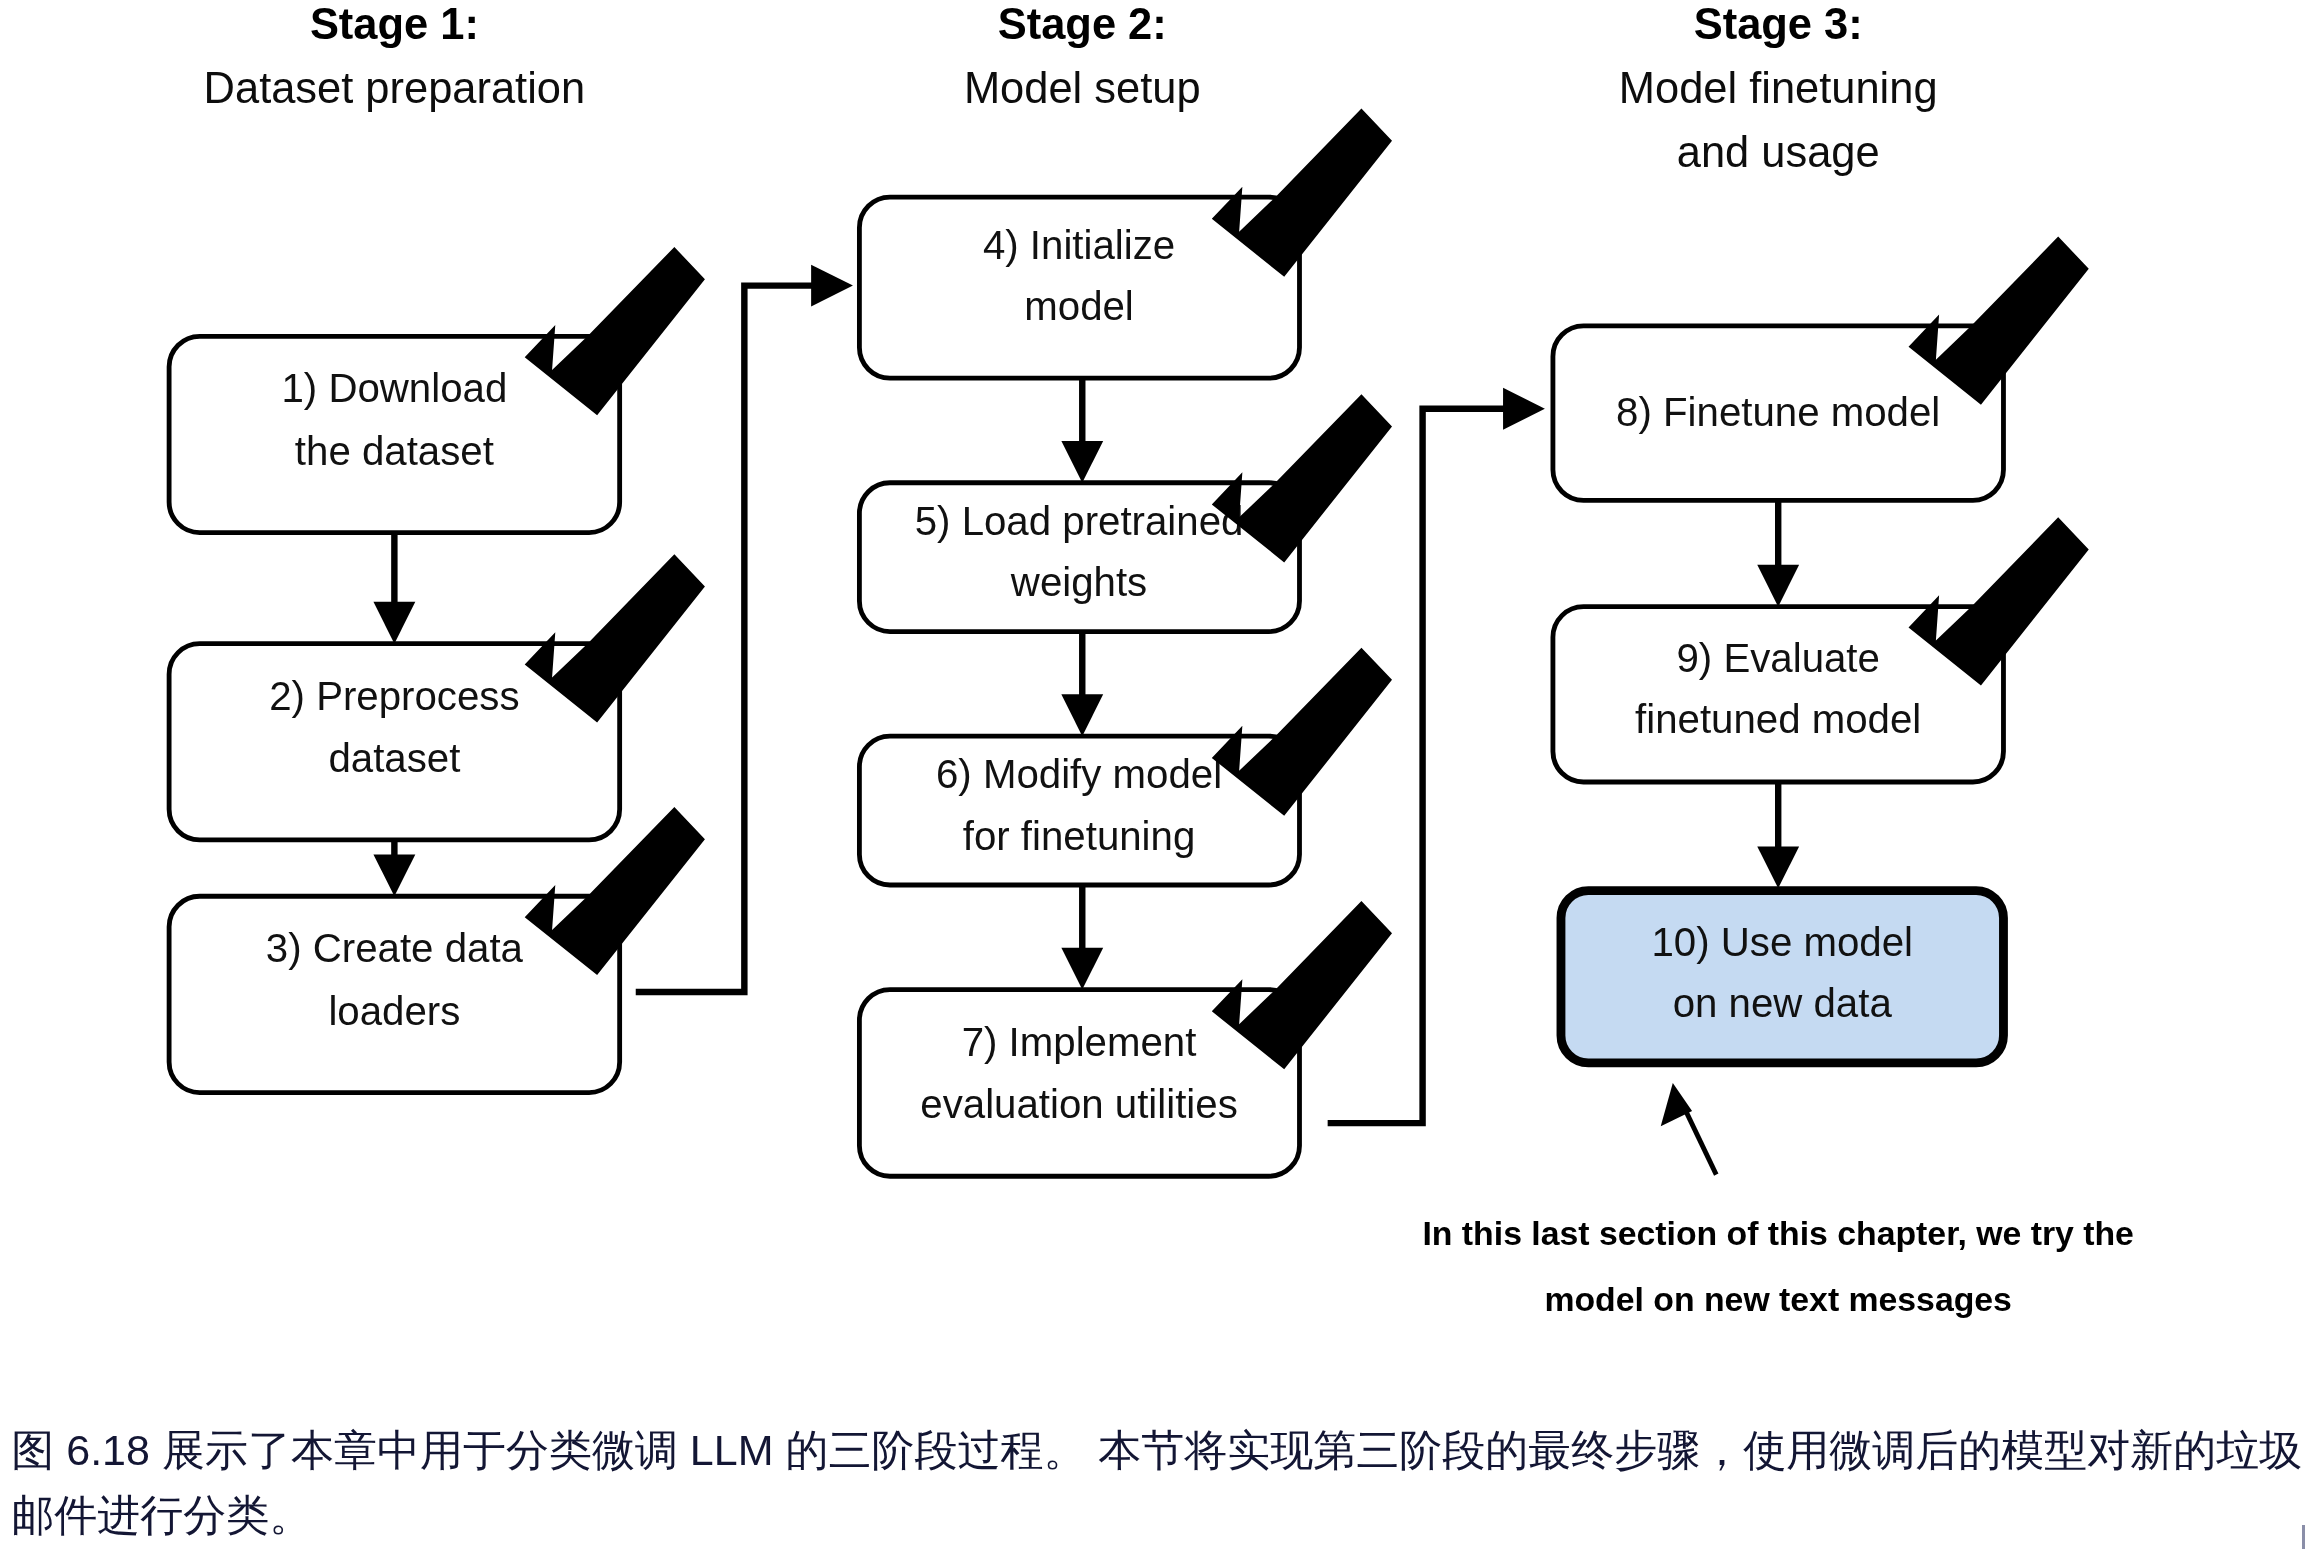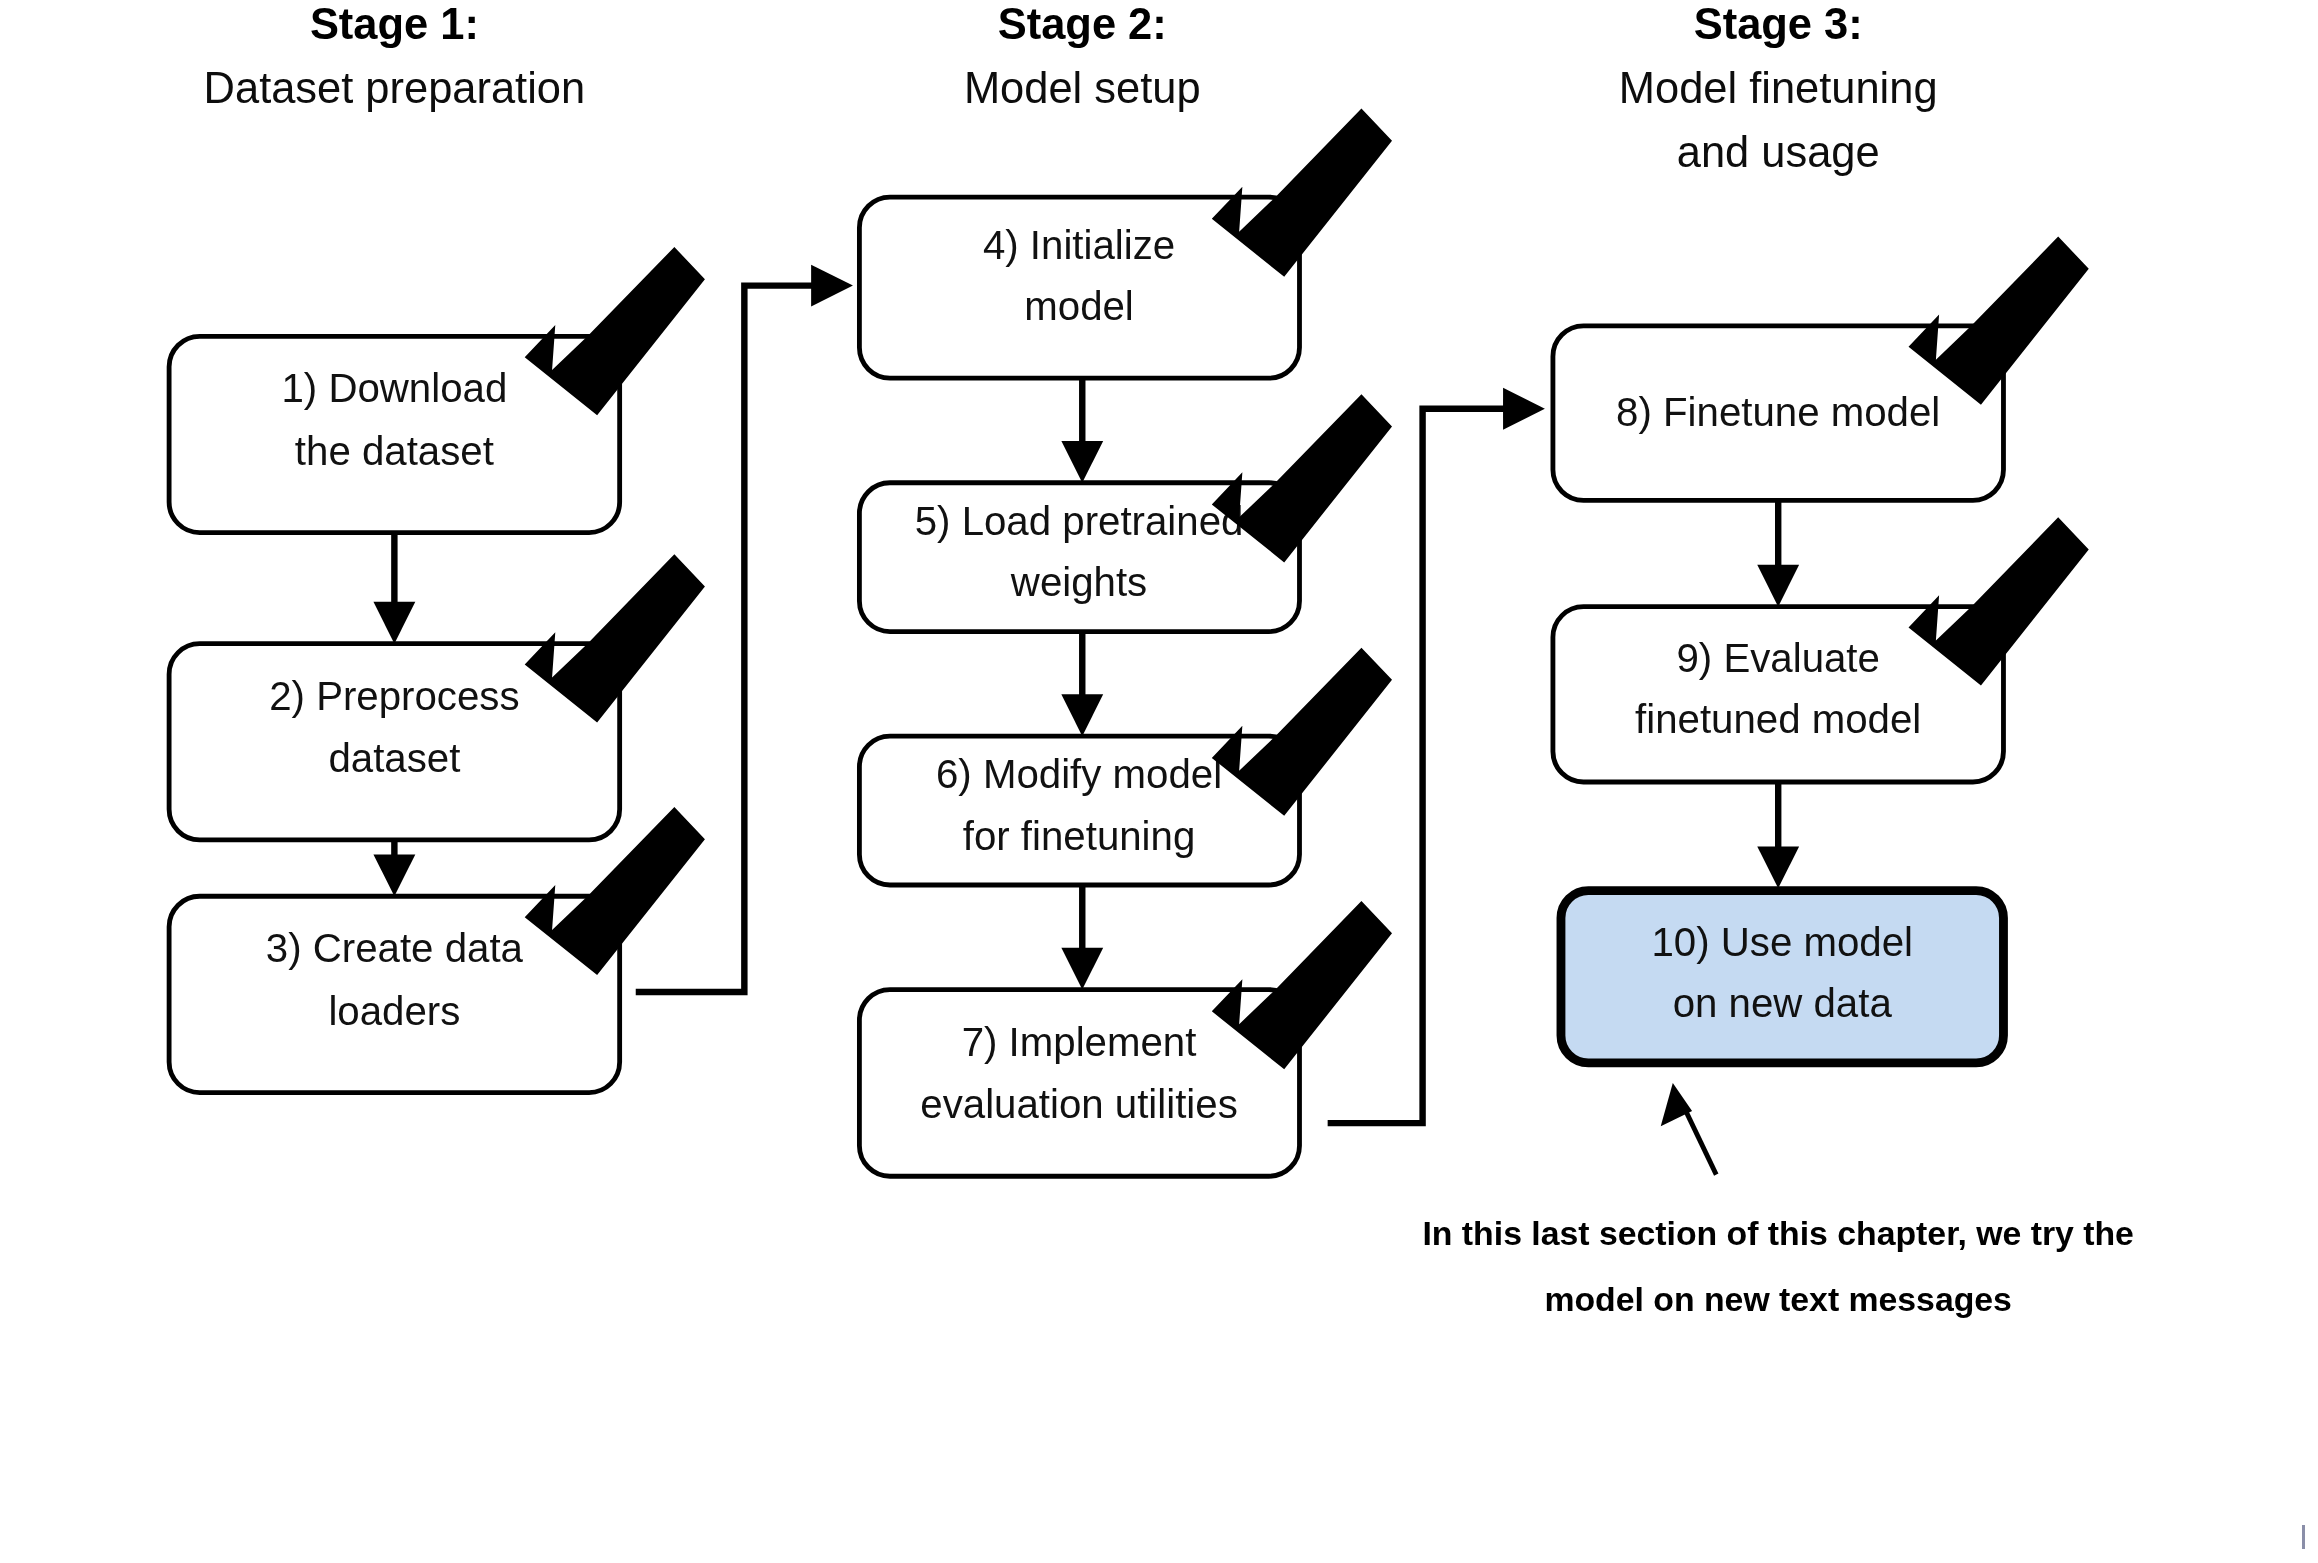--- a/index.html
+++ b/index.html
@@ -230,16 +230,17 @@
 
     <g>
       <line class="conn-thin" x1="2133" y1="1460" x2="2089" y2="1368"></line>
       <polygon class="checkmark" points="2079,1346 2064,1400 2103,1381"></polygon>
       <text class="annot-text" x="2210" y="1548" text-anchor="middle">In this last section of this chapter, we try the</text>
       <text class="annot-text" x="2210" y="1630" text-anchor="middle">model on new text messages</text>
     </g>
 
   </svg>
 
+  <div class="caption">图 6.18 展示了本章中用于分类微调 LLM 的三阶段过程。 本节将实现第三阶段的最终步骤，使用微调后的模型对新的垃圾邮件进行分类。</div>
   <div class="hairline"></div>
 
 </div>
 
 
 </body></html>

